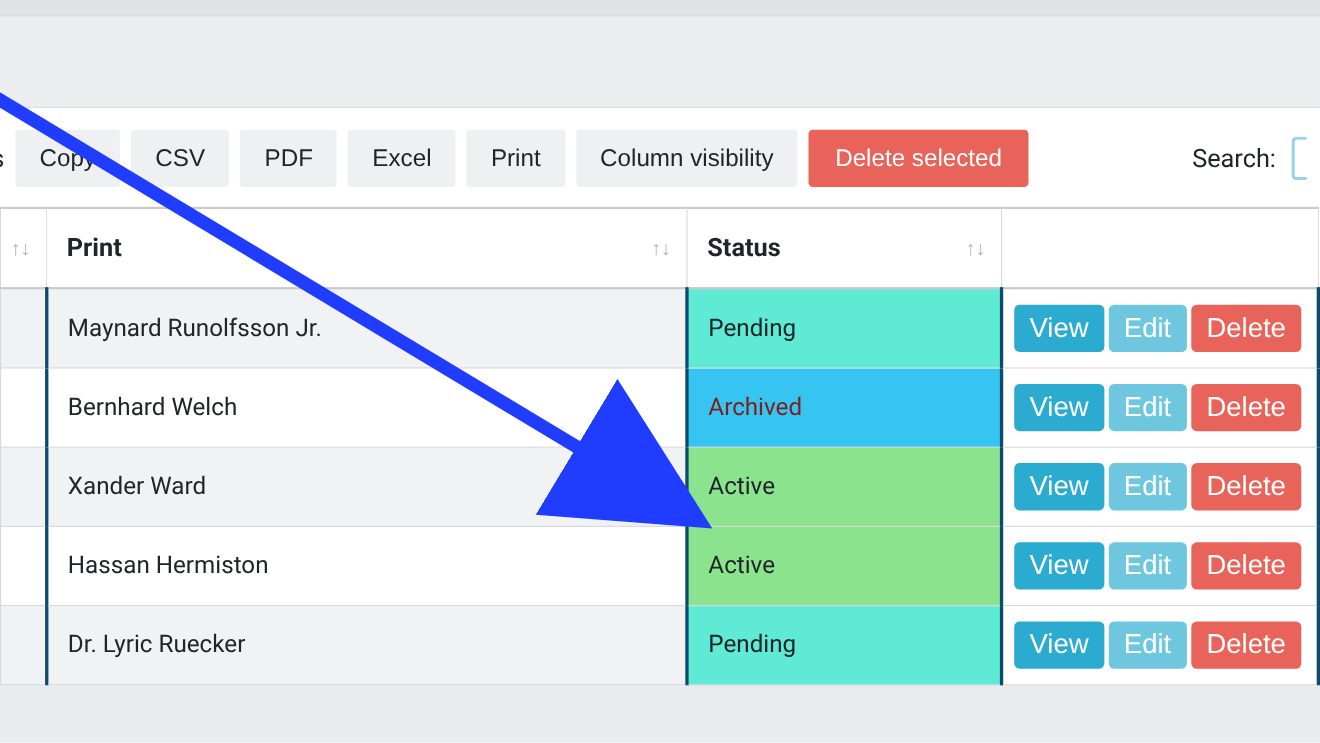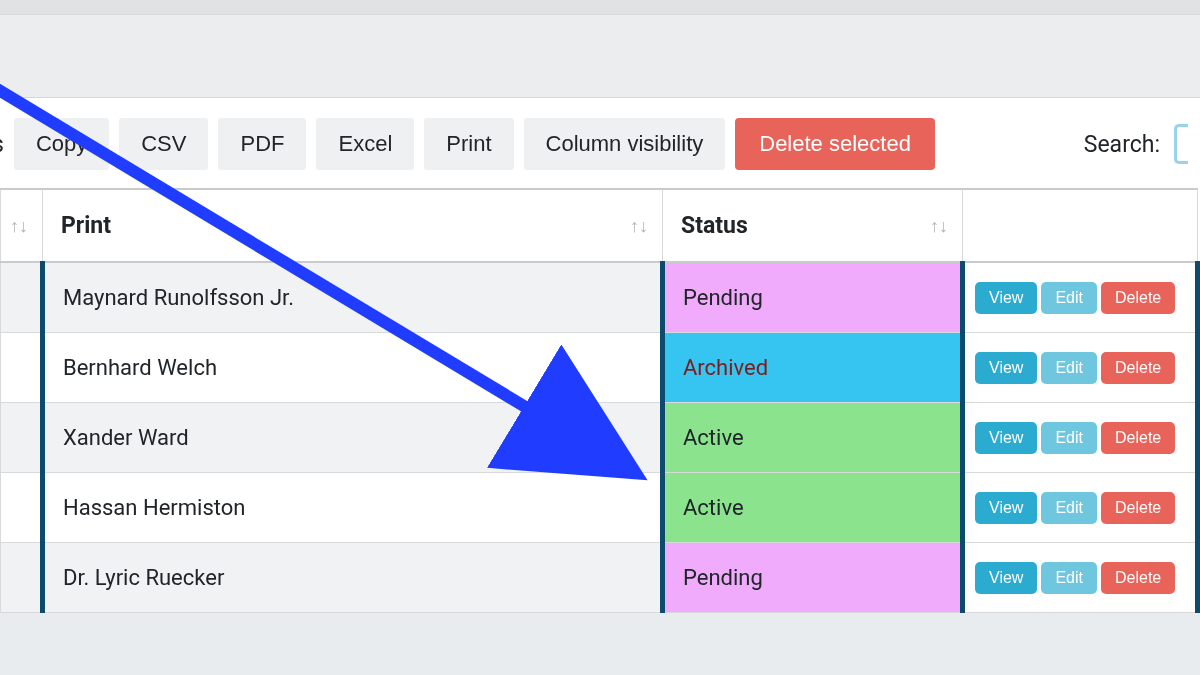--- a/index.html
+++ b/index.html
@@ -94,44 +94,44 @@
       top: 50%;
       transform: translateY(-50%);
       color: #b0b3b6;
       font-size: 18px;
       user-select: none;
     }
     tbody td {
       padding: 22px 18px;
       border-bottom: 1px solid #d7d9db;
       border-left: 1px solid #d7d9db;
-      border-right: 5px solid #0c4a6e;
+      border-right: 3px solid #0c4a6e;
       font-size: 22px;
       vertical-align: middle;
     }
     tbody tr.odd td.name-cell,
     tbody tr.odd td.id-cell { background: #f1f2f4; }
     tbody tr.even td.name-cell,
     tbody tr.even td.id-cell { background: #fff; }
     .status-cell {
       font-size: 22px;
     }
-    .status-pending { background: #f0abfc; }
+    .status-pending { background: #5eead4; }
     .status-archived { background: #36c4f0; color: #7f1d1d; }
     .status-active { background: #8be38e; }
     .actions-cell {
       white-space: nowrap;
       padding: 14px 10px;
     }
     .btn-sm {
       display: inline-block;
       color: #fff;
       border: none;
       padding: 7px 14px;
-      font-size: 16px;
+      font-size: 25px;
       border-radius: 5px;
       margin-right: 4px;
       cursor: pointer;
     }
     .btn-view { background: #2cabd1; }
     .btn-edit { background: #6ec7df; }
     .btn-delete { background: #e8635a; }
     .col-id { width: 42px; }
     .col-name { width: 620px; }
     .col-status { width: 300px; }

